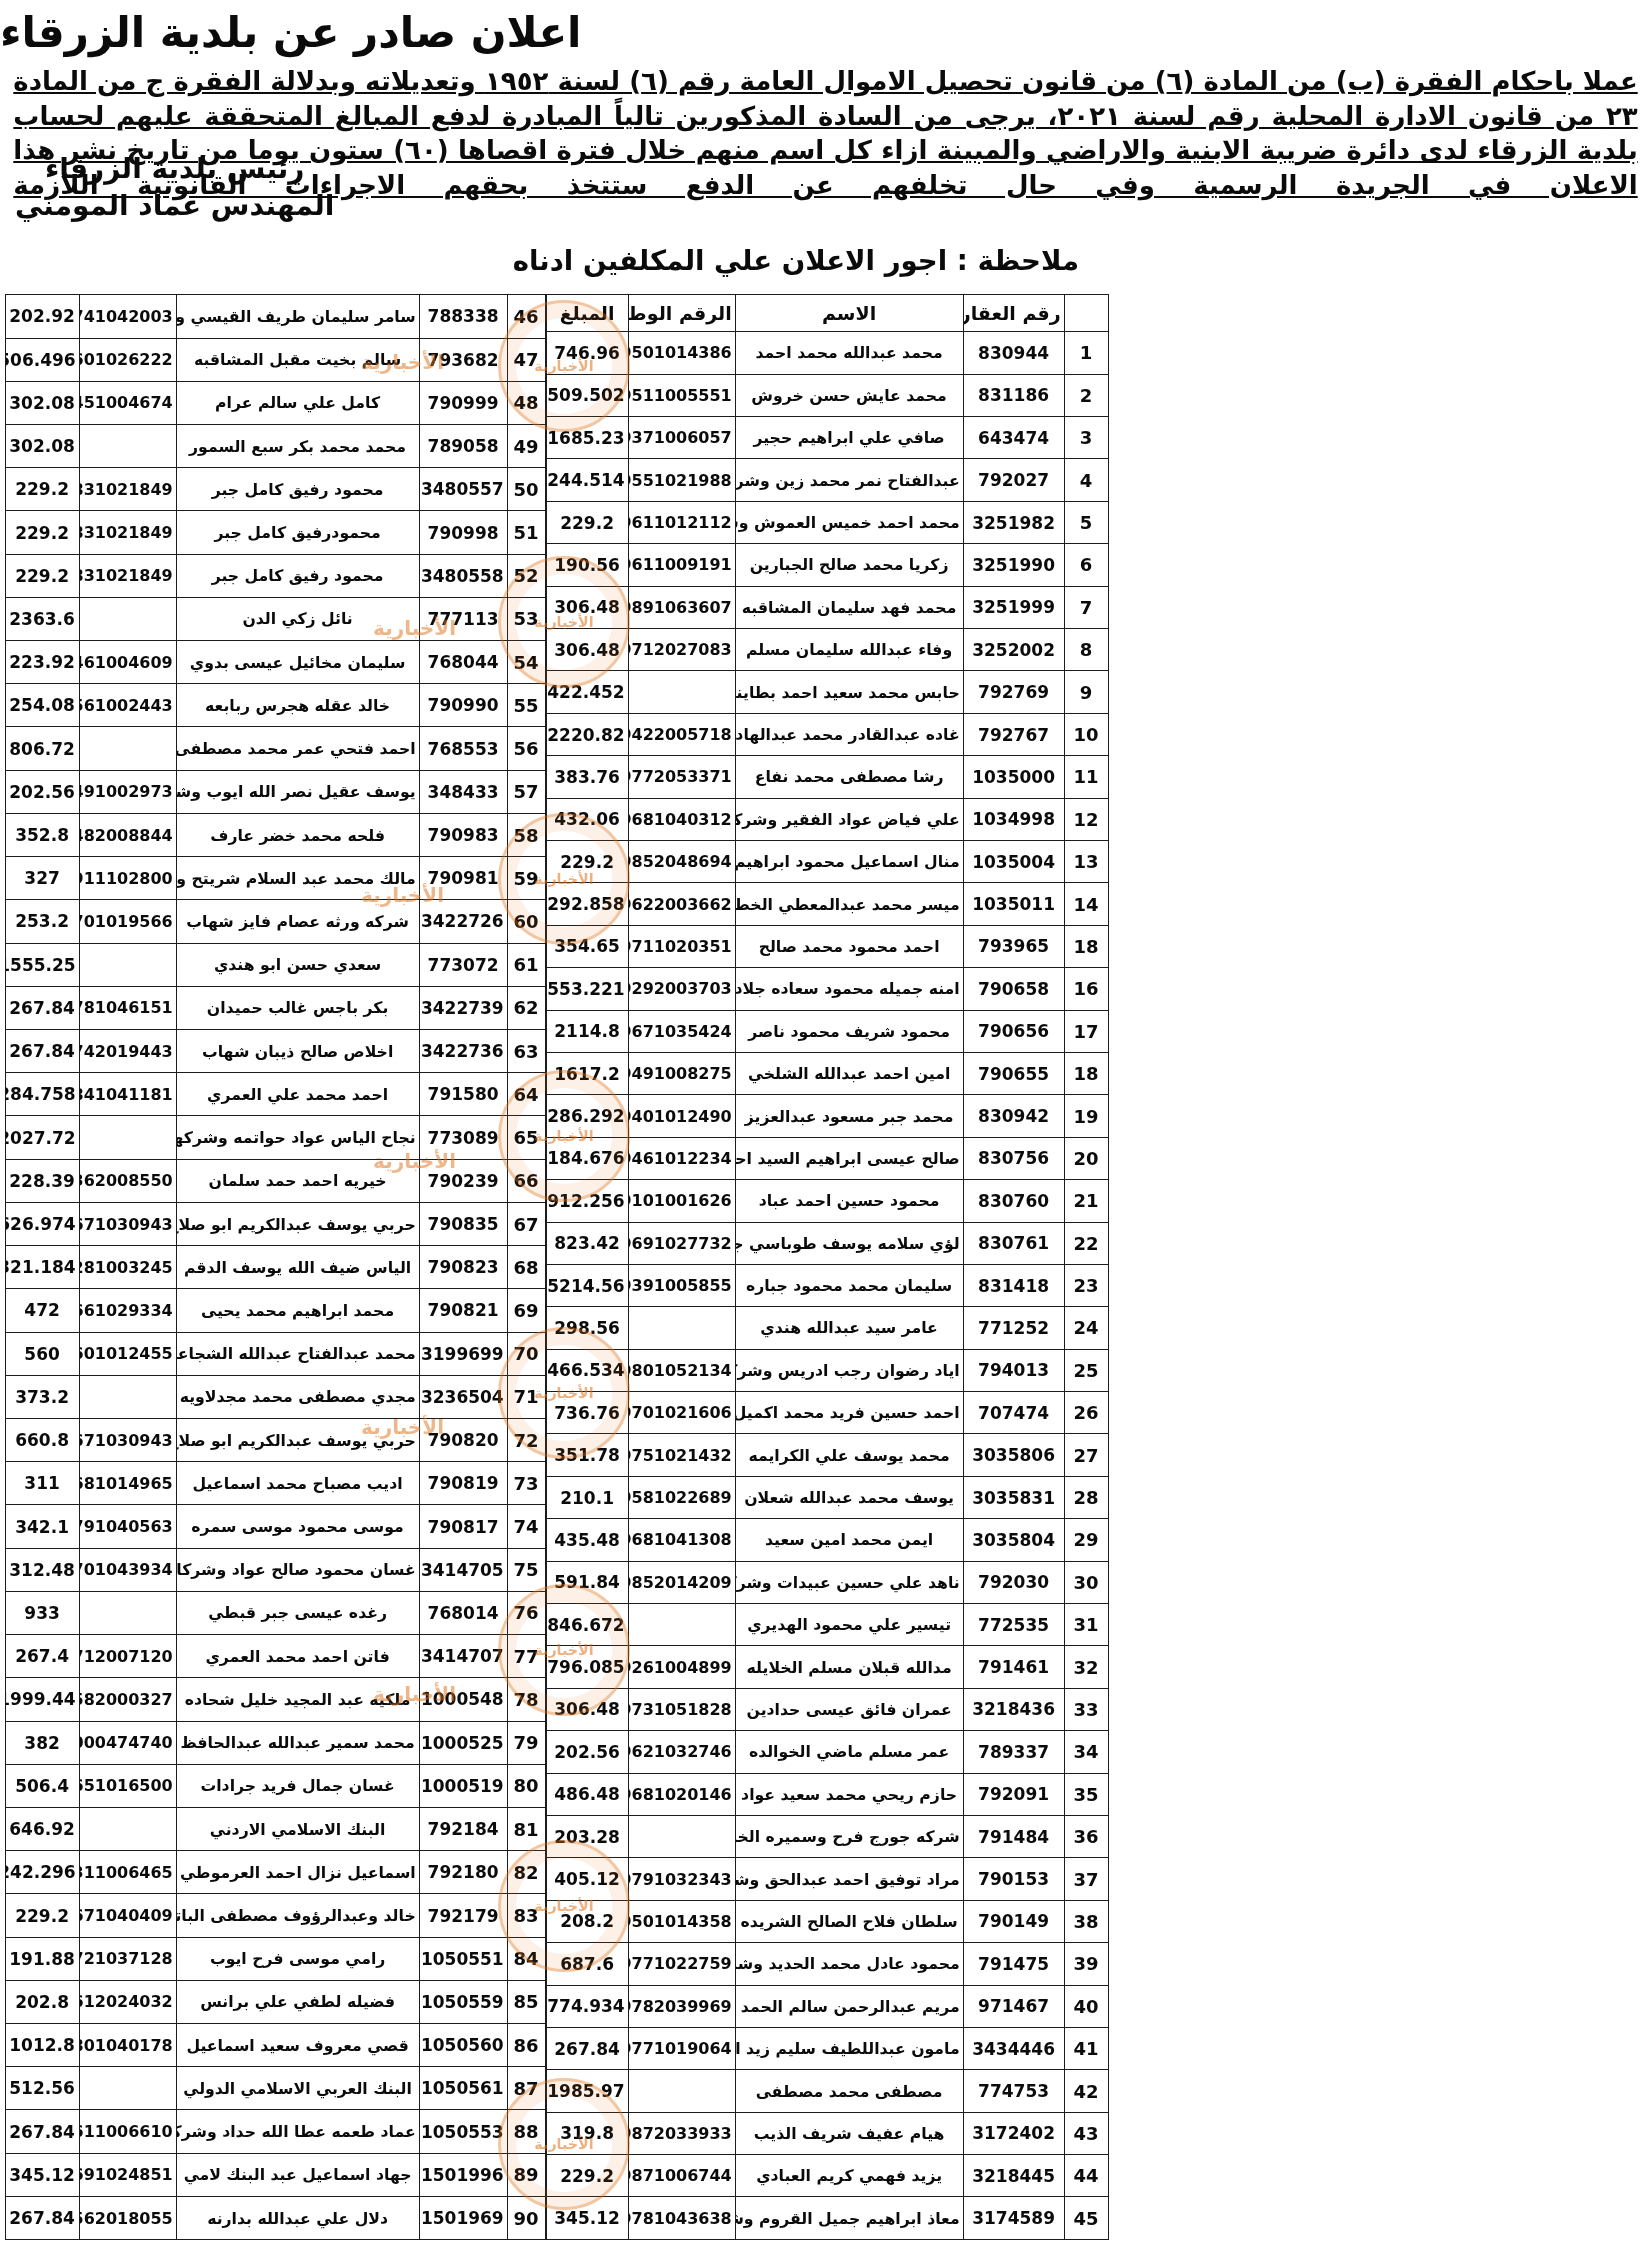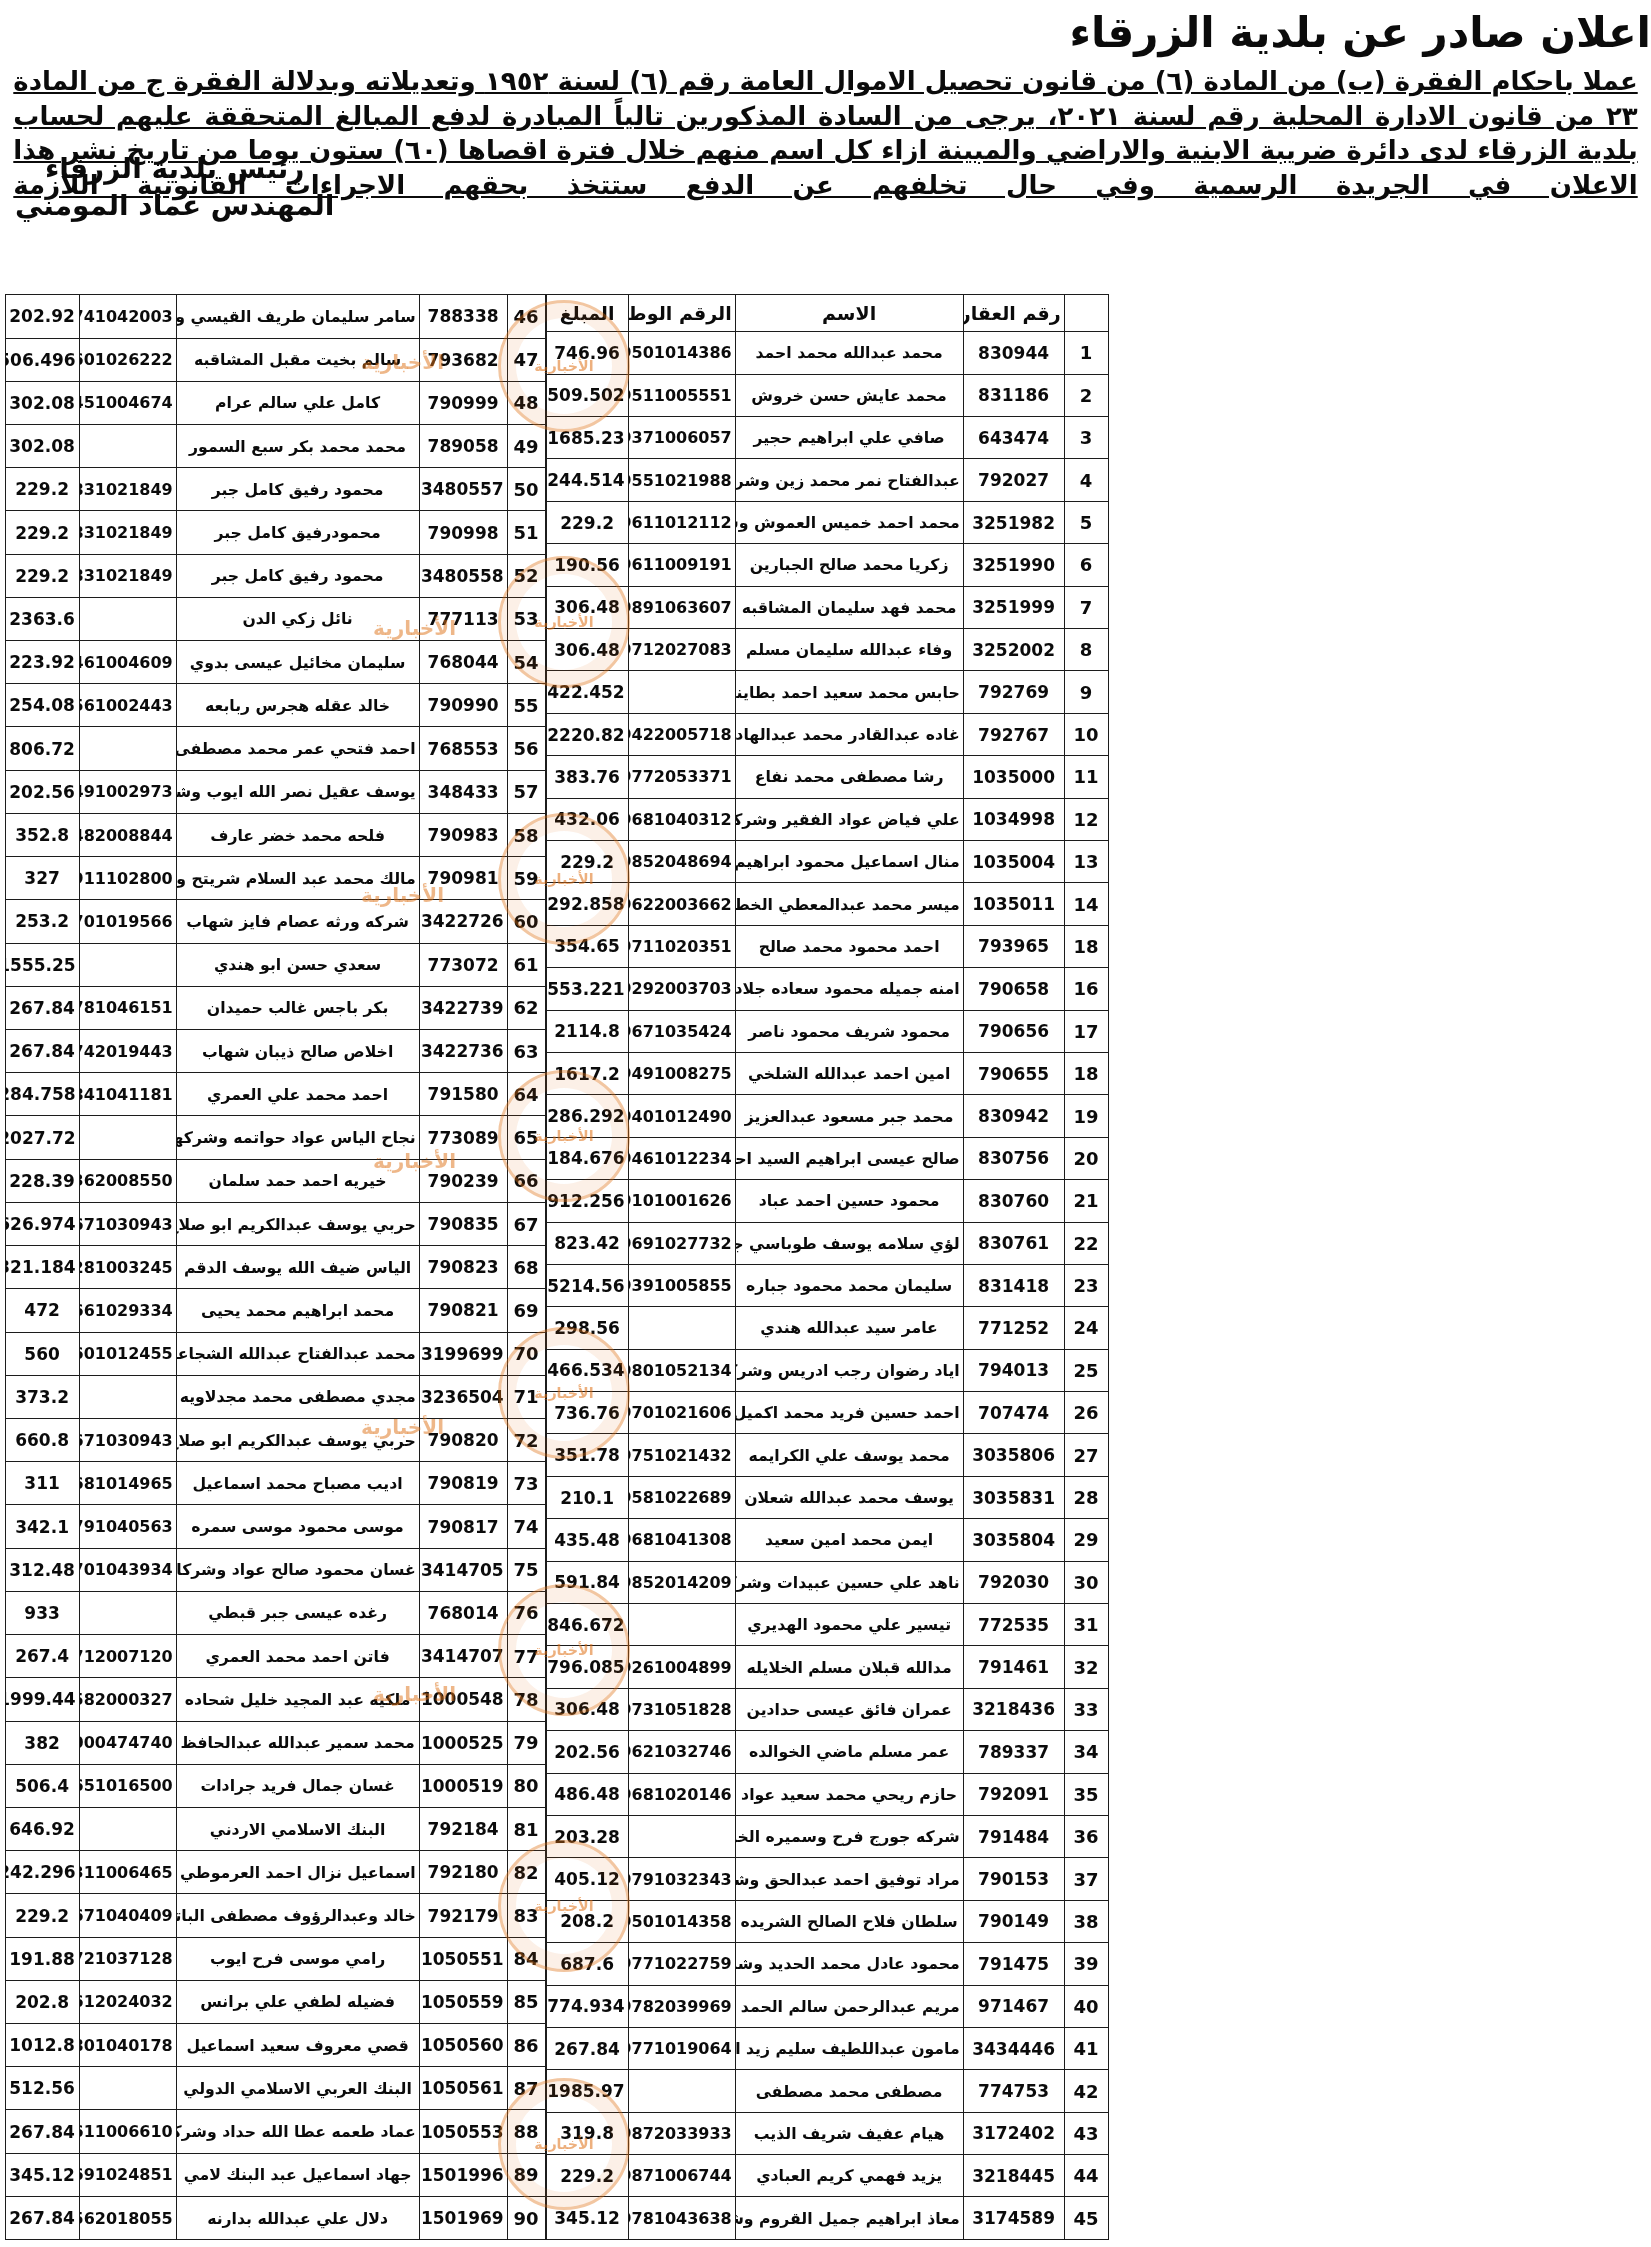--- a/index.html
+++ b/index.html
@@ -10,21 +10,21 @@
     direction:rtl;
     font-family:"DejaVu Sans",sans-serif;
     font-weight:700;
     color:#0b0b0b;
     overflow:hidden;
     margin:0 auto;
   }
   
   .doc-title{
     margin:7.6px 0 1.9px;
-    text-align:right;
+    text-align:left;
     font-size:42px;
     font-weight:700;
     letter-spacing:1px;
   }
   .body-text{
     margin:7.6px 13.3px 0 13.3px;
     font-size:26px;
     line-height:1.33;
     text-align:justify;
     text-align-last:justify;
@@ -109,20 +109,21 @@
 <div class="page">
 
   <header>
     <h1 class="doc-title">اعلان صادر عن بلدية الزرقاء</h1>
     <p class="body-text">عملا باحكام الفقرة (ب) من المادة (٦) من قانون تحصيل الاموال العامة رقم (٦) لسنة ١٩٥٢ وتعديلاته وبدلالة الفقرة ج من المادة ٢٣ من قانون الادارة المحلية رقم لسنة ٢٠٢١، يرجى من السادة المذكورين تالياً المبادرة لدفع المبالغ المتحققة عليهم لحساب بلدية الزرقاء لدى دائرة ضريبة الابنية والاراضي والمبينة ازاء كل اسم منهم خلال فترة اقصاها (٦٠) ستون يوما من تاريخ نشر هذا الاعلان في الجريدة الرسمية وفي حال تخلفهم عن الدفع ستتخذ بحقهم الاجراءات القانونية اللازمة</p>
     <div class="meta-row">
       <div class="signature">
         <div>رئيس بلدية الزرقاء</div>
         <div>المهندس عماد المومني</div>
       </div>
+      <div class="note">ملاحظة : اجور الاعلان علي المكلفين ادناه</div>
     </div>
   </header>
 
   <main class="tables">
 
     <table class="tbl tbl-first">
       <colgroup>
         <col class="c0">
           <col class="c1">
           <col class="c2">

